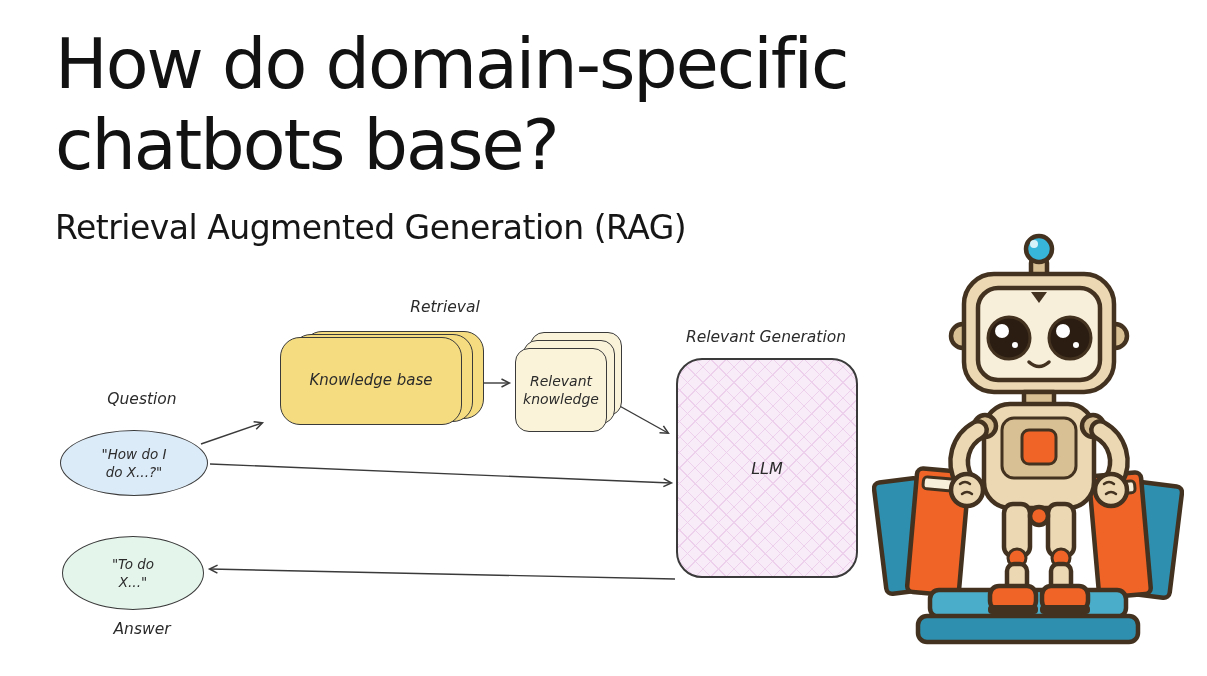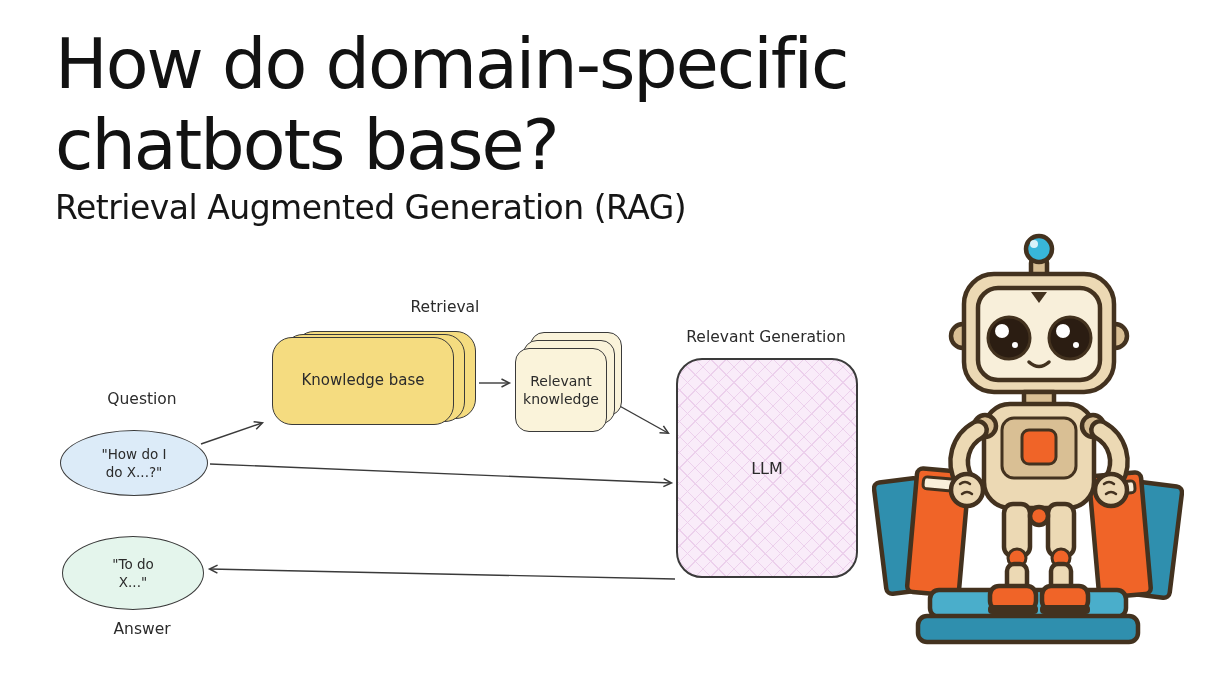--- a/index.html
+++ b/index.html
@@ -23,24 +23,24 @@
   *{box-sizing:border-box}
   html,body{margin:0;padding:0}
   body{width:1207px;height:676px;background:#fff;color:#111;
        font-family:"DejaVu Sans","Liberation Sans",sans-serif;overflow:hidden}
   .slide{position:relative;width:1207px;height:676px;background:#fff;overflow:hidden}
 
   
   .title-block{position:absolute;left:55px;top:24px;width:1140px;z-index:2}
   .title{margin:0;font-size:70px;font-weight:400;line-height:1.16;letter-spacing:-2px;color:#121212}
   .title .bold{font-weight:400}
-  .subtitle{margin-top:2px;font-size:33px;letter-spacing:-0.5px;color:#161616}
+  .subtitle{margin-top:22px;font-size:33px;letter-spacing:-0.5px;color:#161616}
 
   
-  .hand{color:#2b2b2b}
+  .hand{font-style:italic;color:#2b2b2b}
   .dlabel{position:absolute;text-align:center;font-size:15.5px;z-index:2}
   .node{position:absolute;z-index:2}
   .card{position:absolute;inset:0;border:1.8px solid var(--stroke)}
   .kb-card{background:var(--knowledge-base-fill);border-radius:20px}
   .rel-card{background:var(--relevant-knowledge-fill);border-radius:14px}
   .kb-back1{transform:translate(11px,-3px)}
   .kb-back2{transform:translate(22px,-6px)}
   .rel-back1{transform:translate(8px,-8px)}
   .rel-back2{transform:translate(15px,-16px)}
   .card-face{display:flex;align-items:center;justify-content:center;text-align:center;
@@ -99,21 +99,21 @@
     <line class="arr" x1="616" y1="404" x2="668" y2="433"></line>
     <line class="arr" x1="210" y1="464" x2="671" y2="483"></line>
     <line class="arr" x1="675" y1="579" x2="210" y2="569"></line>
   </svg>
 
   <div class="dlabel hand" style="left:385px;top:298px;width:120px">Retrieval</div>
   <div class="dlabel hand" style="left:660px;top:328px;width:212px">Relevant Generation</div>
   <div class="dlabel hand" style="left:92px;top:390px;width:100px">Question</div>
   <div class="dlabel hand" style="left:97px;top:620px;width:90px">Answer</div>
 
-  <div class="node" style="left:272px;top:337px;width:182px;height:88px">
+  <div class="node" style="left:280px;top:337px;width:182px;height:88px">
     <div class="card kb-card kb-back2"></div>
     <div class="card kb-card kb-back1"></div>
     <div class="card kb-card card-face hand">
         <span>Knowledge base</span>
       </div>
   </div>
 
   <div class="node" style="left:515px;top:348px;width:92px;height:84px">
     <div class="card rel-card rel-back2"></div>
     <div class="card rel-card rel-back1"></div>

